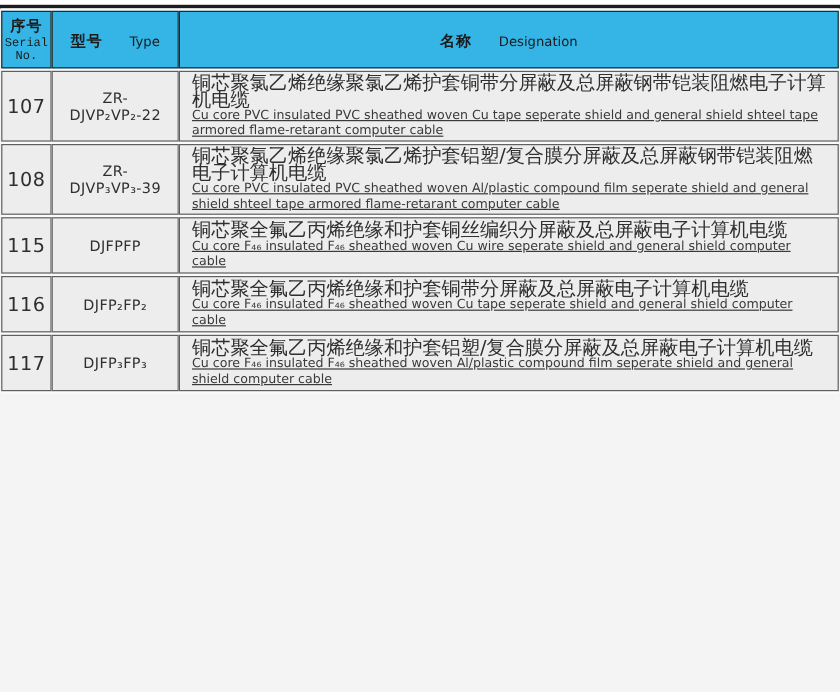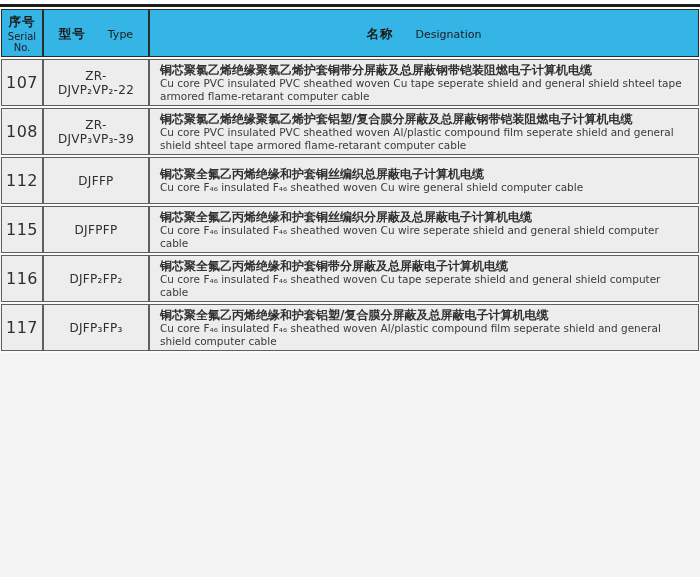--- a/index.html
+++ b/index.html
@@ -33,34 +33,34 @@
   col.c-desig{width:550px;}
   th{
     background:var(--header_bg);
     border:1px solid var(--header_border);
     height:44px;
     text-align:center;vertical-align:middle;
     font-weight:bold;color:#1b1b1b;
     padding:1px 2px;
   }
   th .zh{font-size:12.5px;letter-spacing:1px;}
-  th .en{font-size:10px;font-weight:normal;line-height:11px;}
+  th .en{font-size:10px;font-weight:normal;line-height:11px;font-family:Liberation Mono, monospace;}
   th .en-inline{font-size:11px;font-weight:normal;margin-left:22px;letter-spacing:0;}
   td{
     background:var(--row_bg);
     border:1px solid var(--cell_border);
     height:41px;
     vertical-align:middle;
     padding:2px 4px;
   }
   td.serial{font-size:16px;letter-spacing:0.5px;}
   td.type{text-align:center;font-size:12px;letter-spacing:0.3px;}
   td.desig{padding-left:10px;padding-right:8px;}
-  .d-zh{font-size:12px;font-weight:bold;line-height:14px;}
-  .d-en{font-size:10.5px;line-height:12.5px;color:#3a3a3a;}
+  .d-zh{font-size:16px;font-weight:normal;line-height:14px;}
+  .d-en{font-size:10.5px;line-height:12.5px;color:#3a3a3a;text-decoration:underline;}
 </style>
 </head>
 <body>
 
 <div class="page">
   <div class="top-margin"></div>
   <div class="bar"></div>
 
   <table class="cable">
     <colgroup>
@@ -94,28 +94,20 @@
         </tr>
         <tr>
           <td class="serial">108</td>
           <td class="type">ZR-DJVP₃VP₃-39</td>
           <td class="desig">
             <div class="d-zh">铜芯聚氯乙烯绝缘聚氯乙烯护套铝塑/复合膜分屏蔽及总屏蔽钢带铠装阻燃电子计算机电缆</div>
             <div class="d-en">Cu core PVC insulated PVC sheathed woven Al/plastic compound film seperate shield and general shield shteel tape armored flame-retarant computer cable</div>
           </td>
         </tr>
         <tr>
-          <td class="serial">112</td>
-          <td class="type">DJFFP</td>
-          <td class="desig">
-            <div class="d-zh">铜芯聚全氟乙丙烯绝缘和护套铜丝编织总屏蔽电子计算机电缆</div>
-            <div class="d-en">Cu core F₄₆ insulated F₄₆ sheathed woven Cu wire general shield computer cable</div>
-          </td>
-        </tr>
-        <tr>
           <td class="serial">115</td>
           <td class="type">DJFPFP</td>
           <td class="desig">
             <div class="d-zh">铜芯聚全氟乙丙烯绝缘和护套铜丝编织分屏蔽及总屏蔽电子计算机电缆</div>
             <div class="d-en">Cu core F₄₆ insulated F₄₆ sheathed woven Cu wire seperate shield and general shield computer cable</div>
           </td>
         </tr>
         <tr>
           <td class="serial">116</td>
           <td class="type">DJFP₂FP₂</td>

